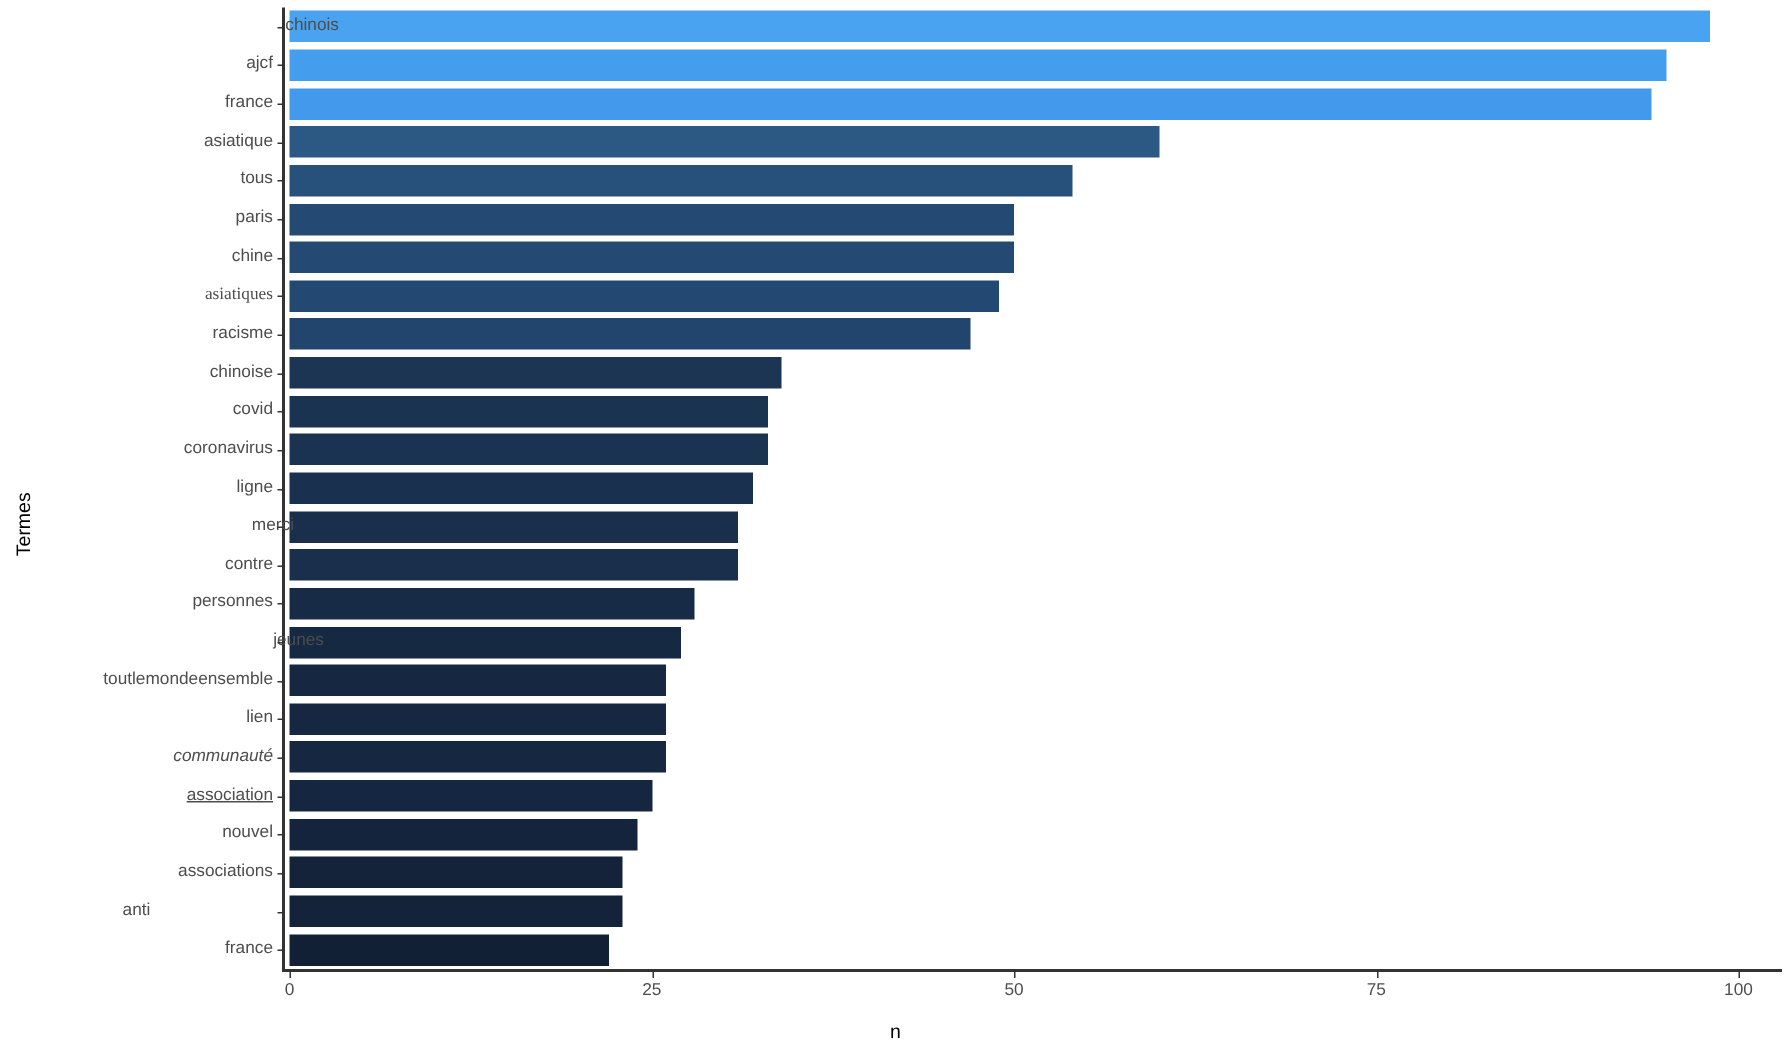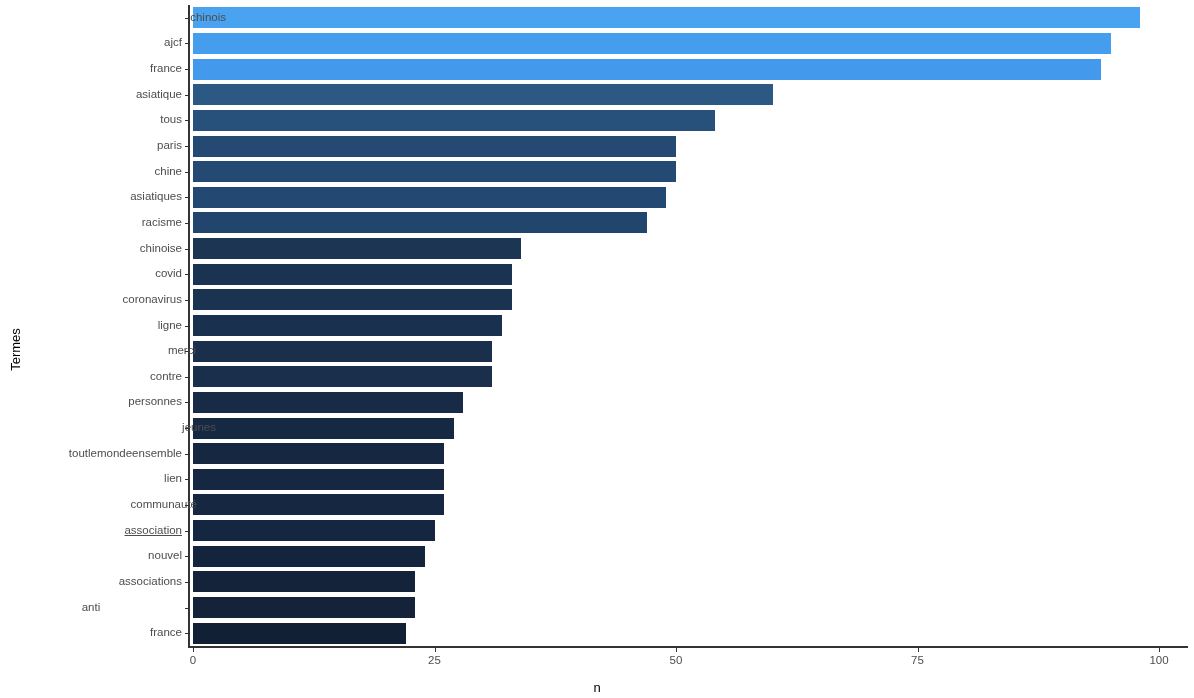--- a/index.html
+++ b/index.html
@@ -220,21 +220,21 @@
       <div class="ytick" style="top: 63.1px; left: 0px; width: 182px; right: auto;">france</div>
       <div class="ytickmark" style="left: 185px; top: 69.1px;"></div>
       <div class="ytick" style="top: 88.74px; left: 0px; width: 182px; right: auto;">asiatique</div>
       <div class="ytickmark" style="left: 185px; top: 94.74px;"></div>
       <div class="ytick" style="top: 114.38px; left: 0px; width: 182px; right: auto;">tous</div>
       <div class="ytickmark" style="left: 185px; top: 120.38px;"></div>
       <div class="ytick" style="top: 140.02px; left: 0px; width: 182px; right: auto;">paris</div>
       <div class="ytickmark" style="left: 185px; top: 146.02px;"></div>
       <div class="ytick" style="top: 165.66px; left: 0px; width: 182px; right: auto;">chine</div>
       <div class="ytickmark" style="left: 185px; top: 171.66px;"></div>
-      <div class="ytick" style="top: 191.3px; left: 0px; width: 182px; right: auto;">asiatiques</div>
+      <div class="ytick" style="top: 191.3px; left: 0px; width: 182px; right: auto; font-family: Liberation Serif, serif;">asiatiques</div>
       <div class="ytickmark" style="left: 185px; top: 197.3px;"></div>
       <div class="ytick" style="top: 216.94px; left: 0px; width: 182px; right: auto;">racisme</div>
       <div class="ytickmark" style="left: 185px; top: 222.94px;"></div>
       <div class="ytick" style="top: 242.58px; left: 0px; width: 182px; right: auto;">chinoise</div>
       <div class="ytickmark" style="left: 185px; top: 248.58px;"></div>
       <div class="ytick" style="top: 268.22px; left: 0px; width: 182px; right: auto; text-align: right;">covid</div>
       <div class="ytickmark" style="left: 185px; top: 274.22px;"></div>
       <div class="ytick" style="top: 293.86px; left: 0px; width: 182px; right: auto;">coronavirus</div>
       <div class="ytickmark" style="left: 185px; top: 299.86px;"></div>
       <div class="ytick" style="top: 319.5px; left: 0px; width: 182px; right: auto;">ligne</div>
@@ -244,21 +244,21 @@
       <div class="ytick" style="top: 370.78px; left: 0px; width: 182px; right: auto;">contre</div>
       <div class="ytickmark" style="left: 185px; top: 376.78px;"></div>
       <div class="ytick" style="top: 396.42px; left: 0px; width: 182px; right: auto;">personnes</div>
       <div class="ytickmark" style="left: 185px; top: 402.42px;"></div>
       <div class="ytick" style="top: 422.06px; left: 0px; width: 216px; right: auto;">jeunes</div>
       <div class="ytickmark" style="left: 185px; top: 428.06px;"></div>
       <div class="ytick" style="top: 447.7px; left: 0px; width: 182px; right: auto;">toutlemondeensemble</div>
       <div class="ytickmark" style="left: 185px; top: 453.7px;"></div>
       <div class="ytick" style="top: 473.34px; left: 0px; width: 182px; right: auto;">lien</div>
       <div class="ytickmark" style="left: 185px; top: 479.34px;"></div>
-      <div class="ytick" style="top: 498.98px; left: 15px; width: 182px; right: auto;">communauté</div>
+      <div class="ytick" style="top: 498.98px; left: 0px; width: 182px; right: auto; font-style: italic;">communauté</div>
       <div class="ytickmark" style="left: 185px; top: 504.98px;"></div>
       <div class="ytick" style="top: 524.62px; left: 0px; width: 182px; right: auto; text-decoration: underline;">association</div>
       <div class="ytickmark" style="left: 185px; top: 530.62px;"></div>
       <div class="ytick" style="top: 550.26px; left: 0px; width: 182px; right: auto;">nouvel</div>
       <div class="ytickmark" style="left: 185px; top: 556.26px;"></div>
       <div class="ytick" style="top: 575.9px; left: 0px; width: 182px; right: auto;">associations</div>
       <div class="ytickmark" style="left: 185px; top: 581.9px;"></div>
       <div class="ytick" style="top: 601.54px; left: 0px; width: 182px; right: auto; text-align: center;">anti</div>
       <div class="ytickmark" style="left: 185px; top: 607.54px;"></div>
       <div class="ytick" style="top: 627.18px; left: 0px; width: 182px; right: auto;">france</div>

